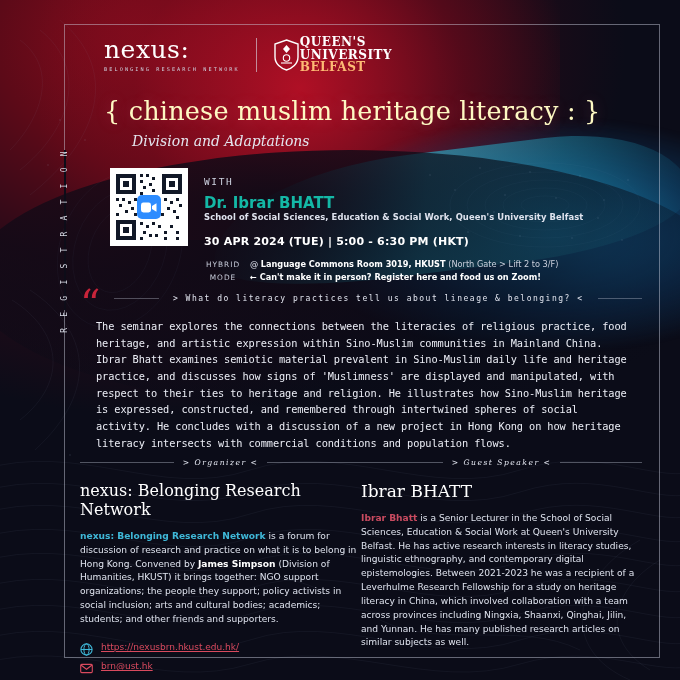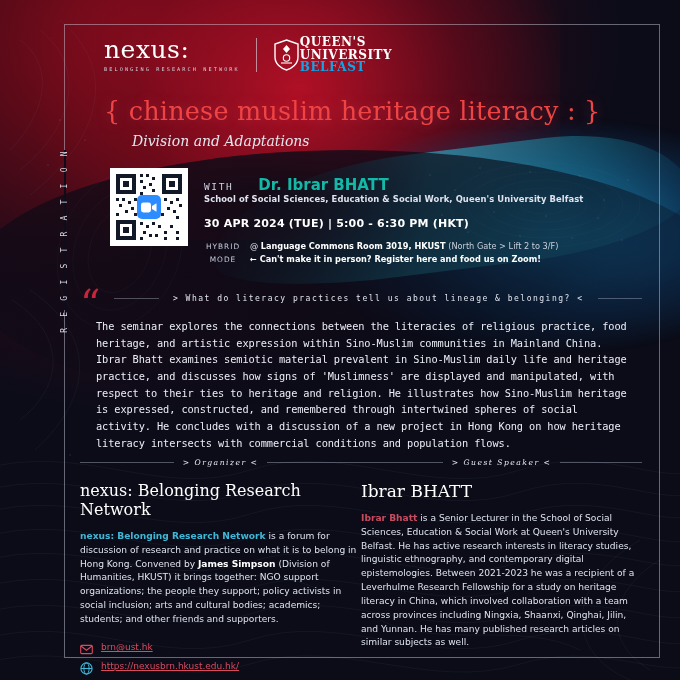--- a/index.html
+++ b/index.html
@@ -120,32 +120,32 @@
   .qub-crest {
     width: 27px; height: 32px;
     position: relative;
   }
   .qub-crest svg { display:block; }
   .qub-text {
     display: flex; flex-direction: column; line-height: 1.05;
   }
   .qub-l1 { font-family: "DejaVu Serif", serif; font-size: 12px; letter-spacing: .5px; color: #fff; font-weight: bold;}
   .qub-l2 { font-family: "DejaVu Serif", serif; font-size: 12px; letter-spacing: .5px; color: #ffffff; font-weight: bold;}
-  .qub-l3 { font-family: "DejaVu Serif", serif; font-size: 12px; letter-spacing: .5px; color: #0ea5e9; font-weight: bold;}
+  .qub-l3 { font-family: "DejaVu Serif", serif; font-size: 12px; letter-spacing: .5px; color: #fdba74; font-weight: bold;}
 
   
   .title-wrap {
     position: absolute;
     left: 104px; top: 96px;
     width: 520px;
   }
   .title-main {
     font-family: "DejaVu Serif", serif;
     font-size: 25.5px;
-    color: #ef4444;
+    color: #fef9c3;
     letter-spacing: .2px;
     text-shadow: 0 0 14px rgba(255,120,140,.25);
     white-space: nowrap;
   }
   .title-sub {
     font-family: "DejaVu Serif", serif;
     font-style: italic;
     font-size: 14px;
     color: #e4e6ef;
     margin-top: 7px;
@@ -171,21 +171,21 @@
     display: flex; align-items: center; justify-content: center;
   }
   .qr-zoom svg { display: block; }
 
   .speaker {
     position: absolute;
     left: 204px; top: 176px;
     width: 420px;
   }
   .with-line {
-    display: flex; align-items: baseline; gap: 25px;
+    display: flex; align-items: baseline; gap: 7px; flex-direction: column;
   }
   .with-label {
     font-size: 9.5px;
     letter-spacing: 1.6px;
     color: #cfd4e2;
   }
   .speaker-name {
     font-family: "DejaVu Sans", sans-serif;
     font-size: 15px;
     font-weight: bold;
@@ -526,36 +526,36 @@
         <span>nexus:</span>
         <span>Belonging Research Network</span>
       </div>
       <div class="body-text">
         <span class="accent">nexus: Belonging Research Network</span><span> is a forum for discussion of research and practice on what it is to belong in Hong Kong. Convened by </span><b>James Simpson</b><span> (Division of Humanities, HKUST) it brings together: NGO support organizations; the people they support; policy activists in social inclusion; arts and cultural bodies; academics; students; and other friends and supporters.</span>
       </div>
       <div class="links">
         <div class="link-row">
           <span class="link-ico">
             <svg width="13" height="13" viewBox="0 0 13 13">
-              <rect x="0.7" y="2.4" width="11.6" height="8.2" rx="1" fill="none" stroke="#d94a5e" stroke-width="1.1"></rect>
-              <path d="M0.9 3 L6.5 7.2 L12.1 3" fill="none" stroke="#d94a5e" stroke-width="1.1"></path>
-            </svg>
-          </span>
-          <span class="link-txt">brn@ust.hk</span>
-        </div>
-        <div class="link-row">
-          <span class="link-ico">
-            <svg width="13" height="13" viewBox="0 0 13 13">
               <circle cx="6.5" cy="6.5" r="5.6" fill="none" stroke="#3fb8d8" stroke-width="1.1"></circle>
               <ellipse cx="6.5" cy="6.5" rx="2.6" ry="5.6" fill="none" stroke="#3fb8d8" stroke-width="1"></ellipse>
               <path d="M1 6.5 H12" stroke="#3fb8d8" stroke-width="1"></path>
             </svg>
           </span>
           <span class="link-txt">https://nexusbrn.hkust.edu.hk/</span>
         </div>
+        <div class="link-row">
+          <span class="link-ico">
+            <svg width="13" height="13" viewBox="0 0 13 13">
+              <rect x="0.7" y="2.4" width="11.6" height="8.2" rx="1" fill="none" stroke="#d94a5e" stroke-width="1.1"></rect>
+              <path d="M0.9 3 L6.5 7.2 L12.1 3" fill="none" stroke="#d94a5e" stroke-width="1.1"></path>
+            </svg>
+          </span>
+          <span class="link-txt">brn@ust.hk</span>
+        </div>
       </div>
     </div>
 
     <div class="col">
       <div class="col-head">
         <span class="line"></span>
         <span class="lbl">&gt; Guest Speaker &lt;</span>
         <span class="line"></span>
       </div>
       <div class="guest-name">Ibrar BHATT</div>

